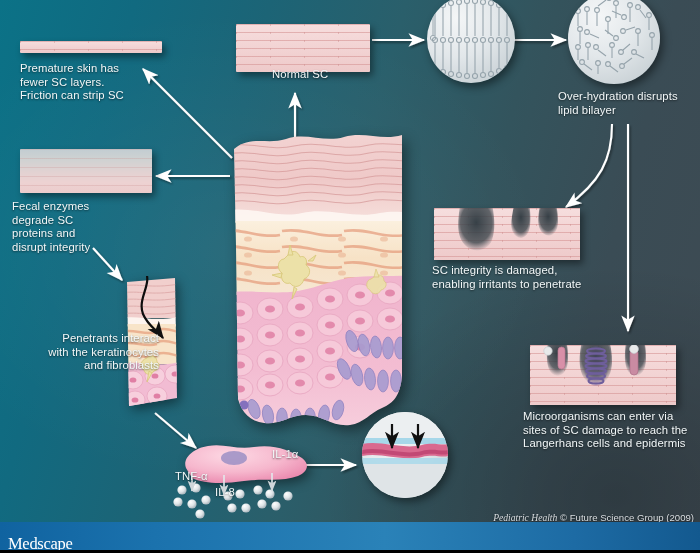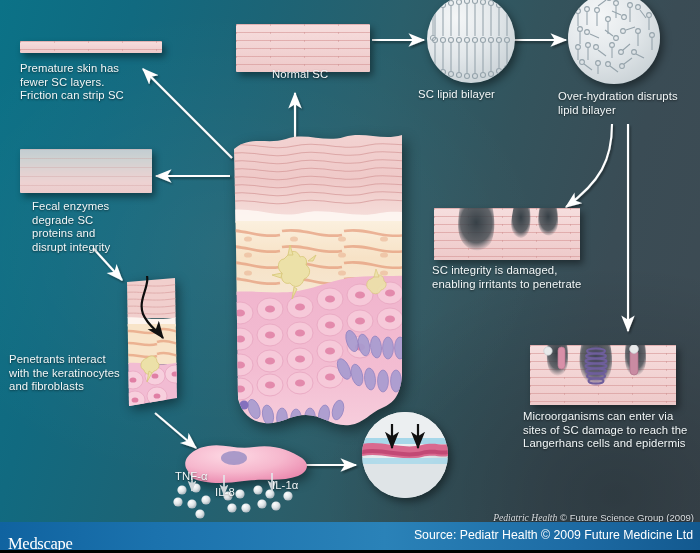--- a/index.html
+++ b/index.html
@@ -99,21 +99,21 @@
   <div class="lbl" style="left:20px;top:62px;width:160px;">Premature skin has
 fewer SC layers.
 Friction can strip SC</div>
 
   <div class="panel" style="left:20px;top:149px;width:132px;height:44px;border-radius:1px;overflow:hidden;
               background:linear-gradient(to bottom,#c2cdd2 0%,#cfd2d2 24%,#e2d2d2 52%,#edd2d2 76%,#eccccc 100%);">
     <div style="position:absolute;inset:0;
        background:repeating-linear-gradient(to bottom,rgba(200,140,140,.35) 0 1px,rgba(0,0,0,0) 1px 9px);
        opacity:.75;"></div>
   </div>
-  <div class="lbl" style="left:32px;top:200px;width:150px;">Fecal enzymes
+  <div class="lbl" style="left:12px;top:200px;width:150px;">Fecal enzymes
 degrade SC
 proteins and
 disrupt integrity</div>
 
   <div class="panel sc-brick" style="left:236px;top:24px;width:134px;height:48px;border-radius:1px;overflow:hidden;"></div>
   <div class="lbl" style="left:272px;top:68px;width:120px;text-align:left;">Normal SC</div>
 
   <div class="circ" style="left:427px;top:-5px;width:88px;height:88px;">
     <svg viewBox="0 0 88 88" width="88" height="88">
       <g stroke="#9aa7ae" stroke-width="1" fill="none">
@@ -182,21 +182,20 @@
               <circle cx="64" cy="79" r="2.5"></circle>
             <line x1="72" y1="48" x2="72" y2="73"></line>
               <circle cx="72" cy="76" r="2.5"></circle>
             <line x1="80" y1="48" x2="80" y2="70"></line>
               <circle cx="80" cy="73" r="2.5"></circle>
           </g>
         </g>
       </g>
     </svg>
   </div>
-  <div class="lbl" style="left:418px;top:88px;width:140px;">SC lipid bilayer</div>
 
   <div class="circ" style="left:568px;top:-8px;width:92px;height:92px;">
     <svg viewBox="0 0 92 92" width="92" height="92">
       <g stroke="#95a3ab" stroke-width="1.05" fill="none">
         <g>
             <line x1="10" y1="22" x2="10" y2="34"></line>
             <circle cx="10" cy="19" r="2.4"></circle>
           </g>
         <g>
             <line x1="19" y1="20" x2="19" y2="33"></line>
@@ -532,21 +531,21 @@
           <path d="M24,82 C28,78 34,80 34,86 C38,88 36,94 31,95 C28,100 22,99 21,94 C16,92 17,84 24,82 Z"></path>
           <path d="M26,95 L24,106 L29,97 Z"></path>
         </g>
       </g>
 
       <g stroke="#0d0d0d" stroke-width="2.2" fill="none">
         <path d="M22,-6 C30,8 14,22 20,38 C25,50 34,54 40,62" marker-end="url(#bk)"></path>
       </g>
     </svg>
   </div>
-  <div class="lbl" style="left:9px;top:353px;width:150px;">Penetrants interact
+  <div class="lbl" style="left:9px;top:332px;width:150px;text-align:right;">Penetrants interact
 with the keratinocytes
 and fibroblasts</div>
 
   <div class="panel" style="left:530px;top:345px;width:146px;height:60px;overflow:hidden;">
     <div class="sc-brick" style="position:absolute;inset:0;"></div>
     <svg viewBox="0 0 146 60" width="146" height="60" style="position:absolute;left:0;top:0;">
       <defs>
         <radialGradient id="fg2" cx="50%" cy="35%" r="65%">
           <stop offset="0%" stop-color="#2c363d" stop-opacity=".95"></stop>
           <stop offset="68%" stop-color="#3a444b" stop-opacity=".78"></stop>
@@ -626,21 +625,21 @@
 
   <svg style="position:absolute;left:180px;top:473px;width:130px;height:32px;" viewBox="0 0 130 32">
     <g stroke="#e3e9ec" stroke-width="1.6" fill="none">
       <line x1="12" y1="0" x2="12" y2="18" marker-end="url(#gy)"></line>
       <line x1="44" y1="2" x2="44" y2="22" marker-end="url(#gy)"></line>
       <line x1="92" y1="0" x2="92" y2="18" marker-end="url(#gy)"></line>
     </g>
   </svg>
   <div class="lbl" style="left:148px;top:470px;margin-left:27px;">TNF-α</div>
   <div class="lbl" style="left:215px;top:486px;">IL-8</div>
-  <div class="lbl" style="left:272px;top:479px;">IL-1α</div>
+  <div class="lbl" style="left:272px;top:448px;">IL-1α</div>
 
   <div class="circ" style="left:362px;top:412px;width:86px;height:86px;">
     <svg viewBox="0 0 86 86" width="86" height="86">
       <rect x="0" y="0" width="86" height="28" fill="#eceff1"></rect>
       <rect x="0" y="26" width="86" height="6" fill="#9fd4e8" opacity=".9"></rect>
       <path d="M0,32 C20,28 40,38 60,33 C72,30 80,34 86,32 L86,44 C80,46 72,42 60,45
                C40,50 20,40 0,44 Z" fill="#d9698f"></path>
       <path d="M0,38 C20,34 40,44 60,39 C72,36 80,40 86,38 L86,42 C80,44 72,40 60,43
                C40,48 20,38 0,42 Z" fill="#b93f6c" opacity=".75"></path>
       <rect x="0" y="46" width="86" height="7" fill="#a8d8ea" opacity=".85"></rect>
@@ -651,15 +650,14 @@
       </g>
     </svg>
   </div>
 
   <div id="copy">
     <i>Pediatric Health</i><span> © Future Science Group (2009)</span>
   </div>
 
   <div id="footer">
     <div id="medscape">Medscape</div>
-    <div id="srcline">Source: Pediatr Health © 2009 Future Medicine Ltd</div>
   </div>
 </div>
 
 </body></html>

